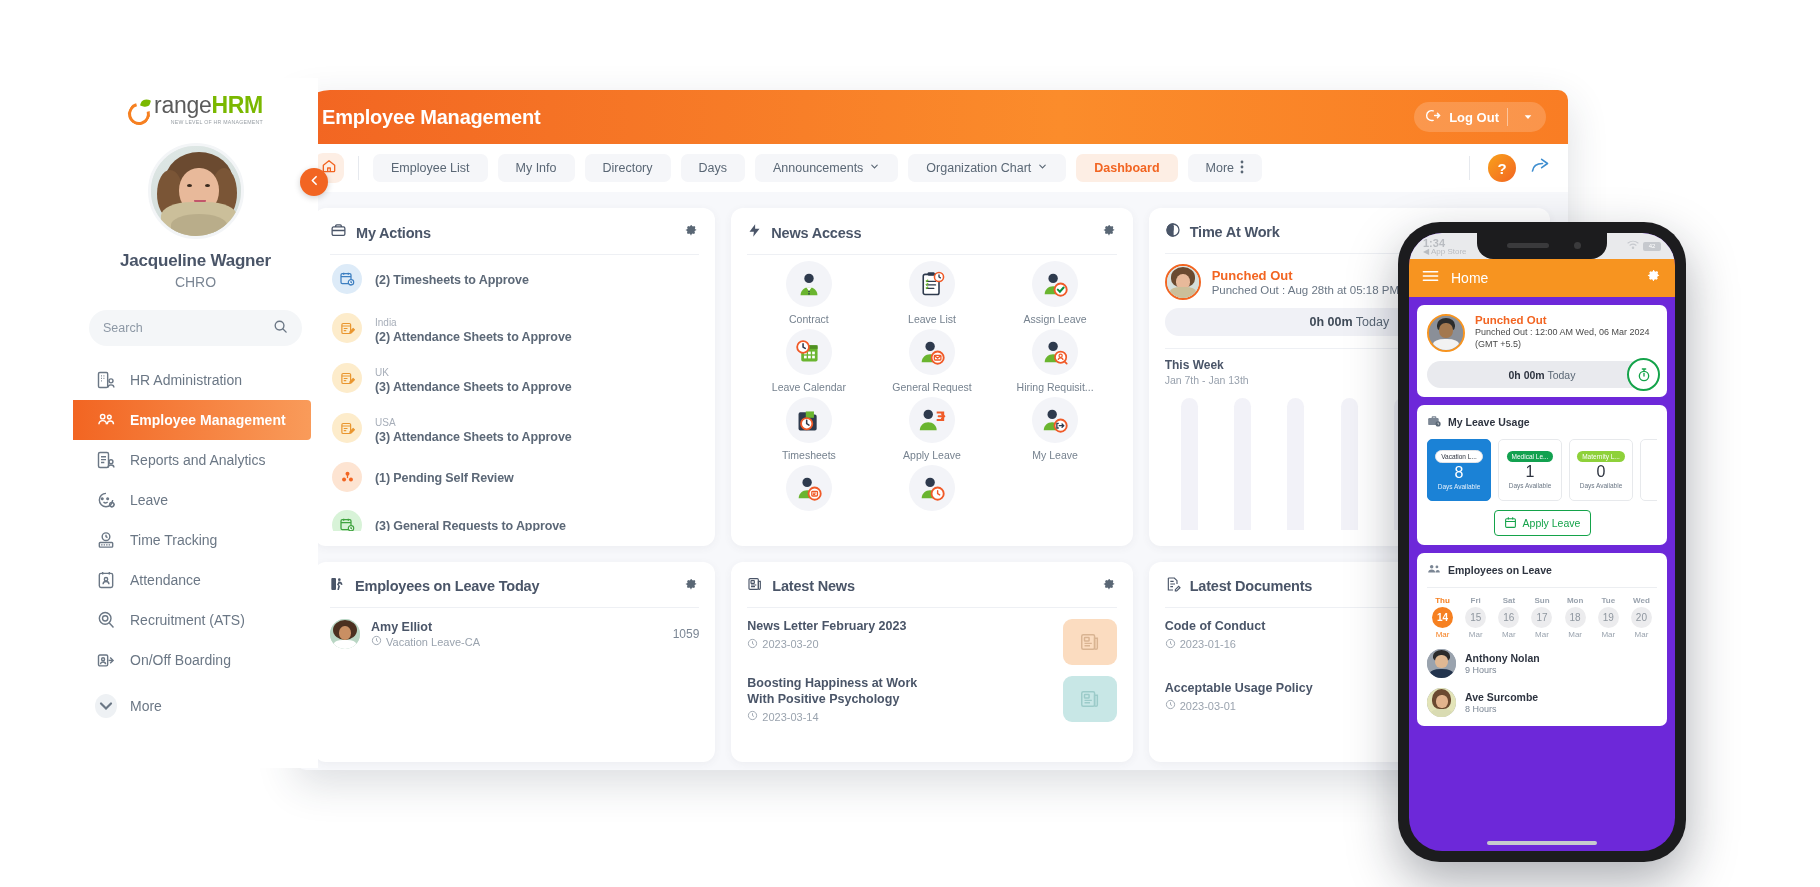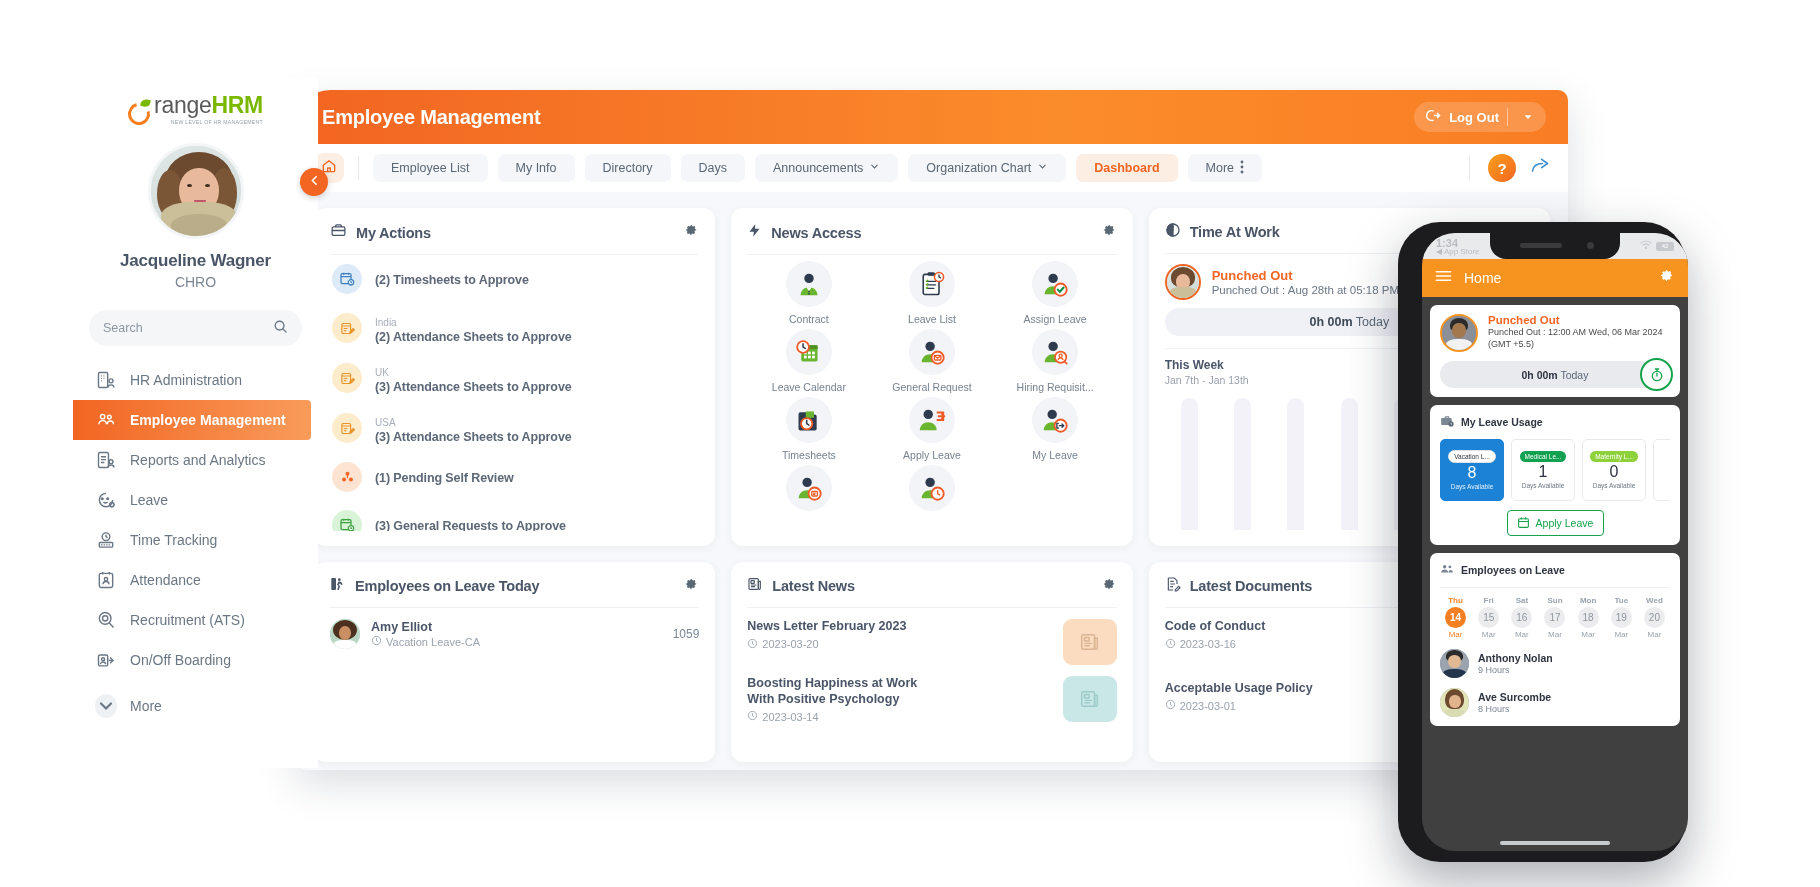--- a/index.html
+++ b/index.html
@@ -234,23 +234,22 @@
 
   
   #phone {
     position:absolute; left: 1398px; top: 222px;
     width: 288px; height: 640px;
     background: #1c1c1e; border-radius: 42px;
     box-shadow: 0 20px 50px rgba(20,25,40,.35);
     padding: 11px; z-index: 40;
   }
   #phone-screen {
-    width:100%; height:100%; background:#404040; border-radius: 33px; overflow:hidden;
+    width:100%; height:100%; background:#6d28d9; border-radius: 33px; overflow:hidden;
     position:relative;
-    margin-left:13px;
   }
   .notch {
     position:absolute; left:50%; transform:translateX(-50%); top:0;
     width: 130px; height: 26px; background:#1c1c1e; border-radius: 0 0 16px 16px; z-index:6;
   }
   .notch .speaker { position:absolute; left:30px; top:10px; width:42px; height:5px; border-radius:3px; background:#3a3a3c;}
   .notch .cam { position:absolute; right:26px; top:9px; width:7px; height:7px; border-radius:50%; background:#3a3a3c;}
   .statusbar {
     height: 26px; background:#e9eaec; display:flex; align-items:center;
     justify-content:space-between; padding: 0 14px; font-size:10px; color:#b9bcc1;
@@ -1001,21 +1000,21 @@
       </div>
       <div class="card-body">
         <div class="news-row">
           <span>
             <div class="news-ttl">Code of Conduct</div>
             <div class="news-date">
               <span><svg width="11" height="11" viewBox="0 0 24 24" fill="none" stroke="#9aa3ae" stroke-width="2">
                     <circle cx="12" cy="12" r="9"></circle>
                     <path d="M12 7v5.3l3.2 2"></path>
                   </svg></span>
-              <span>2023-03-16</span>
+              <span>2023-01-16</span>
             </div>
           </span>
         </div>
         <div class="news-row" style="padding-top:30px">
           <span>
             <div class="news-ttl">Acceptable Usage Policy</div>
             <div class="news-date">
               <span><svg width="11" height="11" viewBox="0 0 24 24" fill="none" stroke="#9aa3ae" stroke-width="2">
                     <circle cx="12" cy="12" r="9"></circle>
                     <path d="M12 7v5.3l3.2 2"></path>

